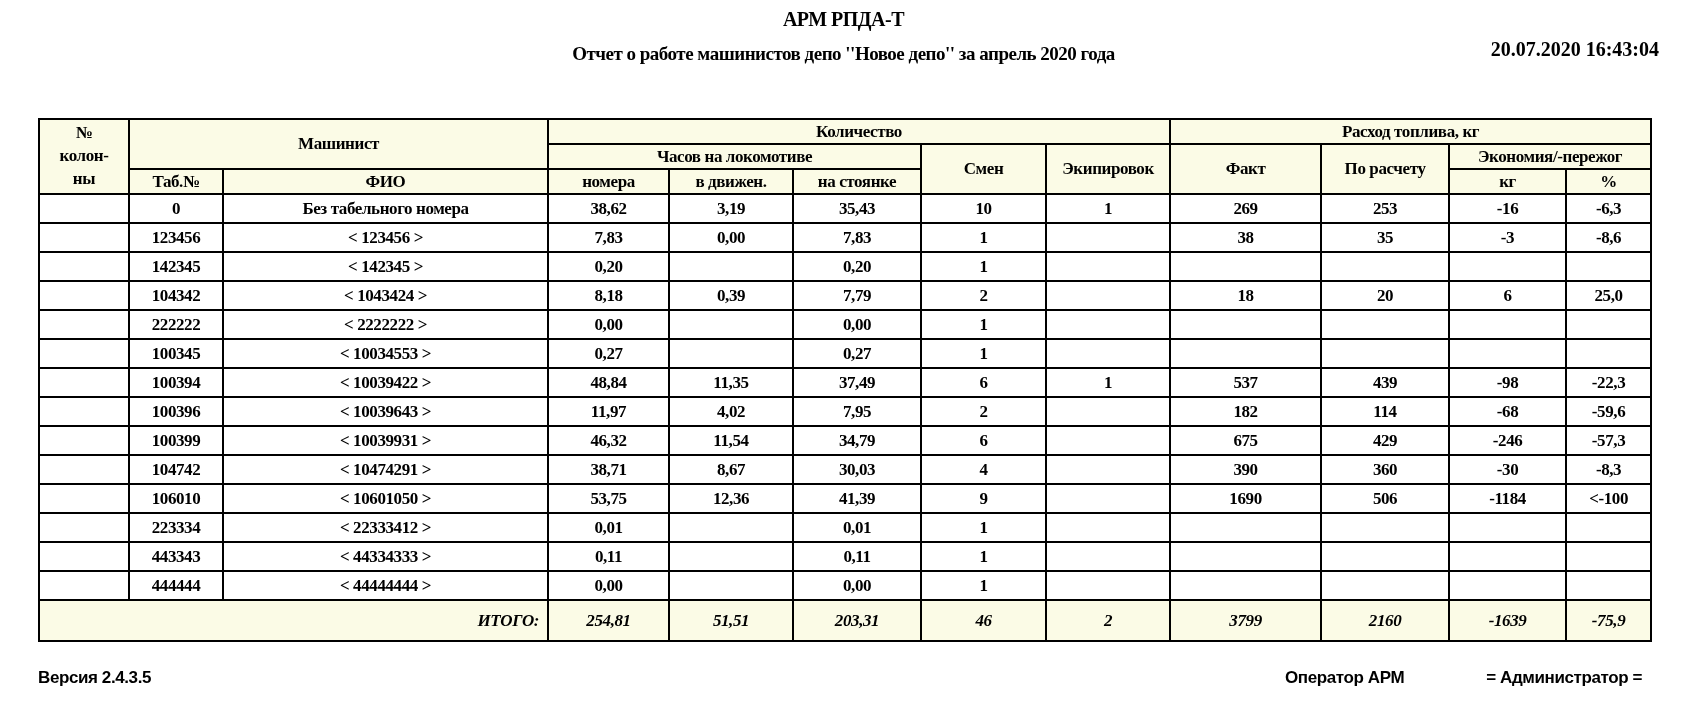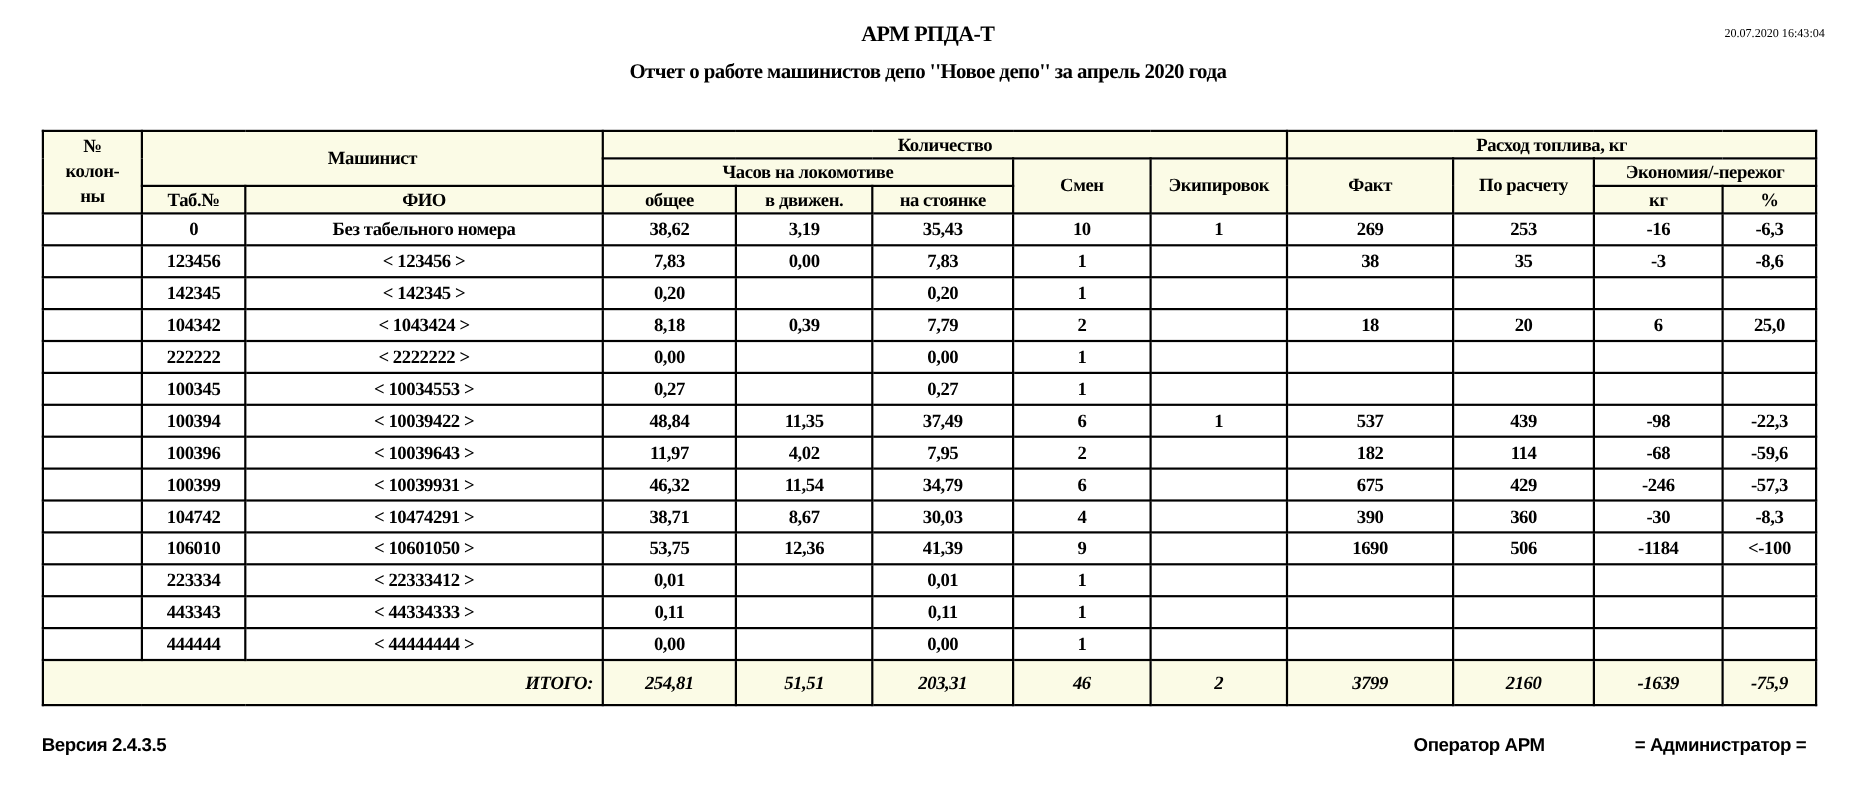--- a/index.html
+++ b/index.html
@@ -9,35 +9,35 @@
     height: 716px;
     background: #ffffff;
     color: #000;
     font-family: "Liberation Serif", serif;
     position: relative;
     overflow: hidden;
   }
 
   .page-header {
     position: relative;
-    padding-top: 20px;
+    padding-top: 8px;
     height: 100px;
   }
   .app-title {
     text-align: center;
     font-size: 20px;
     font-weight: bold;
     letter-spacing: -0.5px;
   }
   .timestamp {
     position: absolute;
-    top: 25px;
+    top: 38px;
     right: 28px;
-    font-size: 11px;
-    font-weight: normal;
+    font-size: 20px;
+    font-weight: bold;
   }
   .report-title {
     text-align: center;
     margin-top: 12px;
     font-size: 19px;
     font-weight: bold;
     letter-spacing: -0.5px;
   }
 
   table.report {
@@ -126,21 +126,21 @@
       <th colspan="3">Часов на локомотиве</th>
       <th rowspan="2" class="vtop">Смен</th>
       <th rowspan="2" class="vtop">Экипировок</th>
       <th rowspan="2" class="vtop">Факт</th>
       <th rowspan="2" class="vtop">По расчету</th>
       <th colspan="2">Экономия/-пережог</th>
     </tr>
     <tr>
       <th>Таб.№</th>
       <th>ФИО</th>
-      <th>общее</th>
+      <th>номера</th>
       <th>в движен.</th>
       <th>на стоянке</th>
       <th>кг</th>
       <th>%</th>
     </tr>
   </thead>
   <tbody>
       <tr>
         <td></td>
         <td>0</td>

